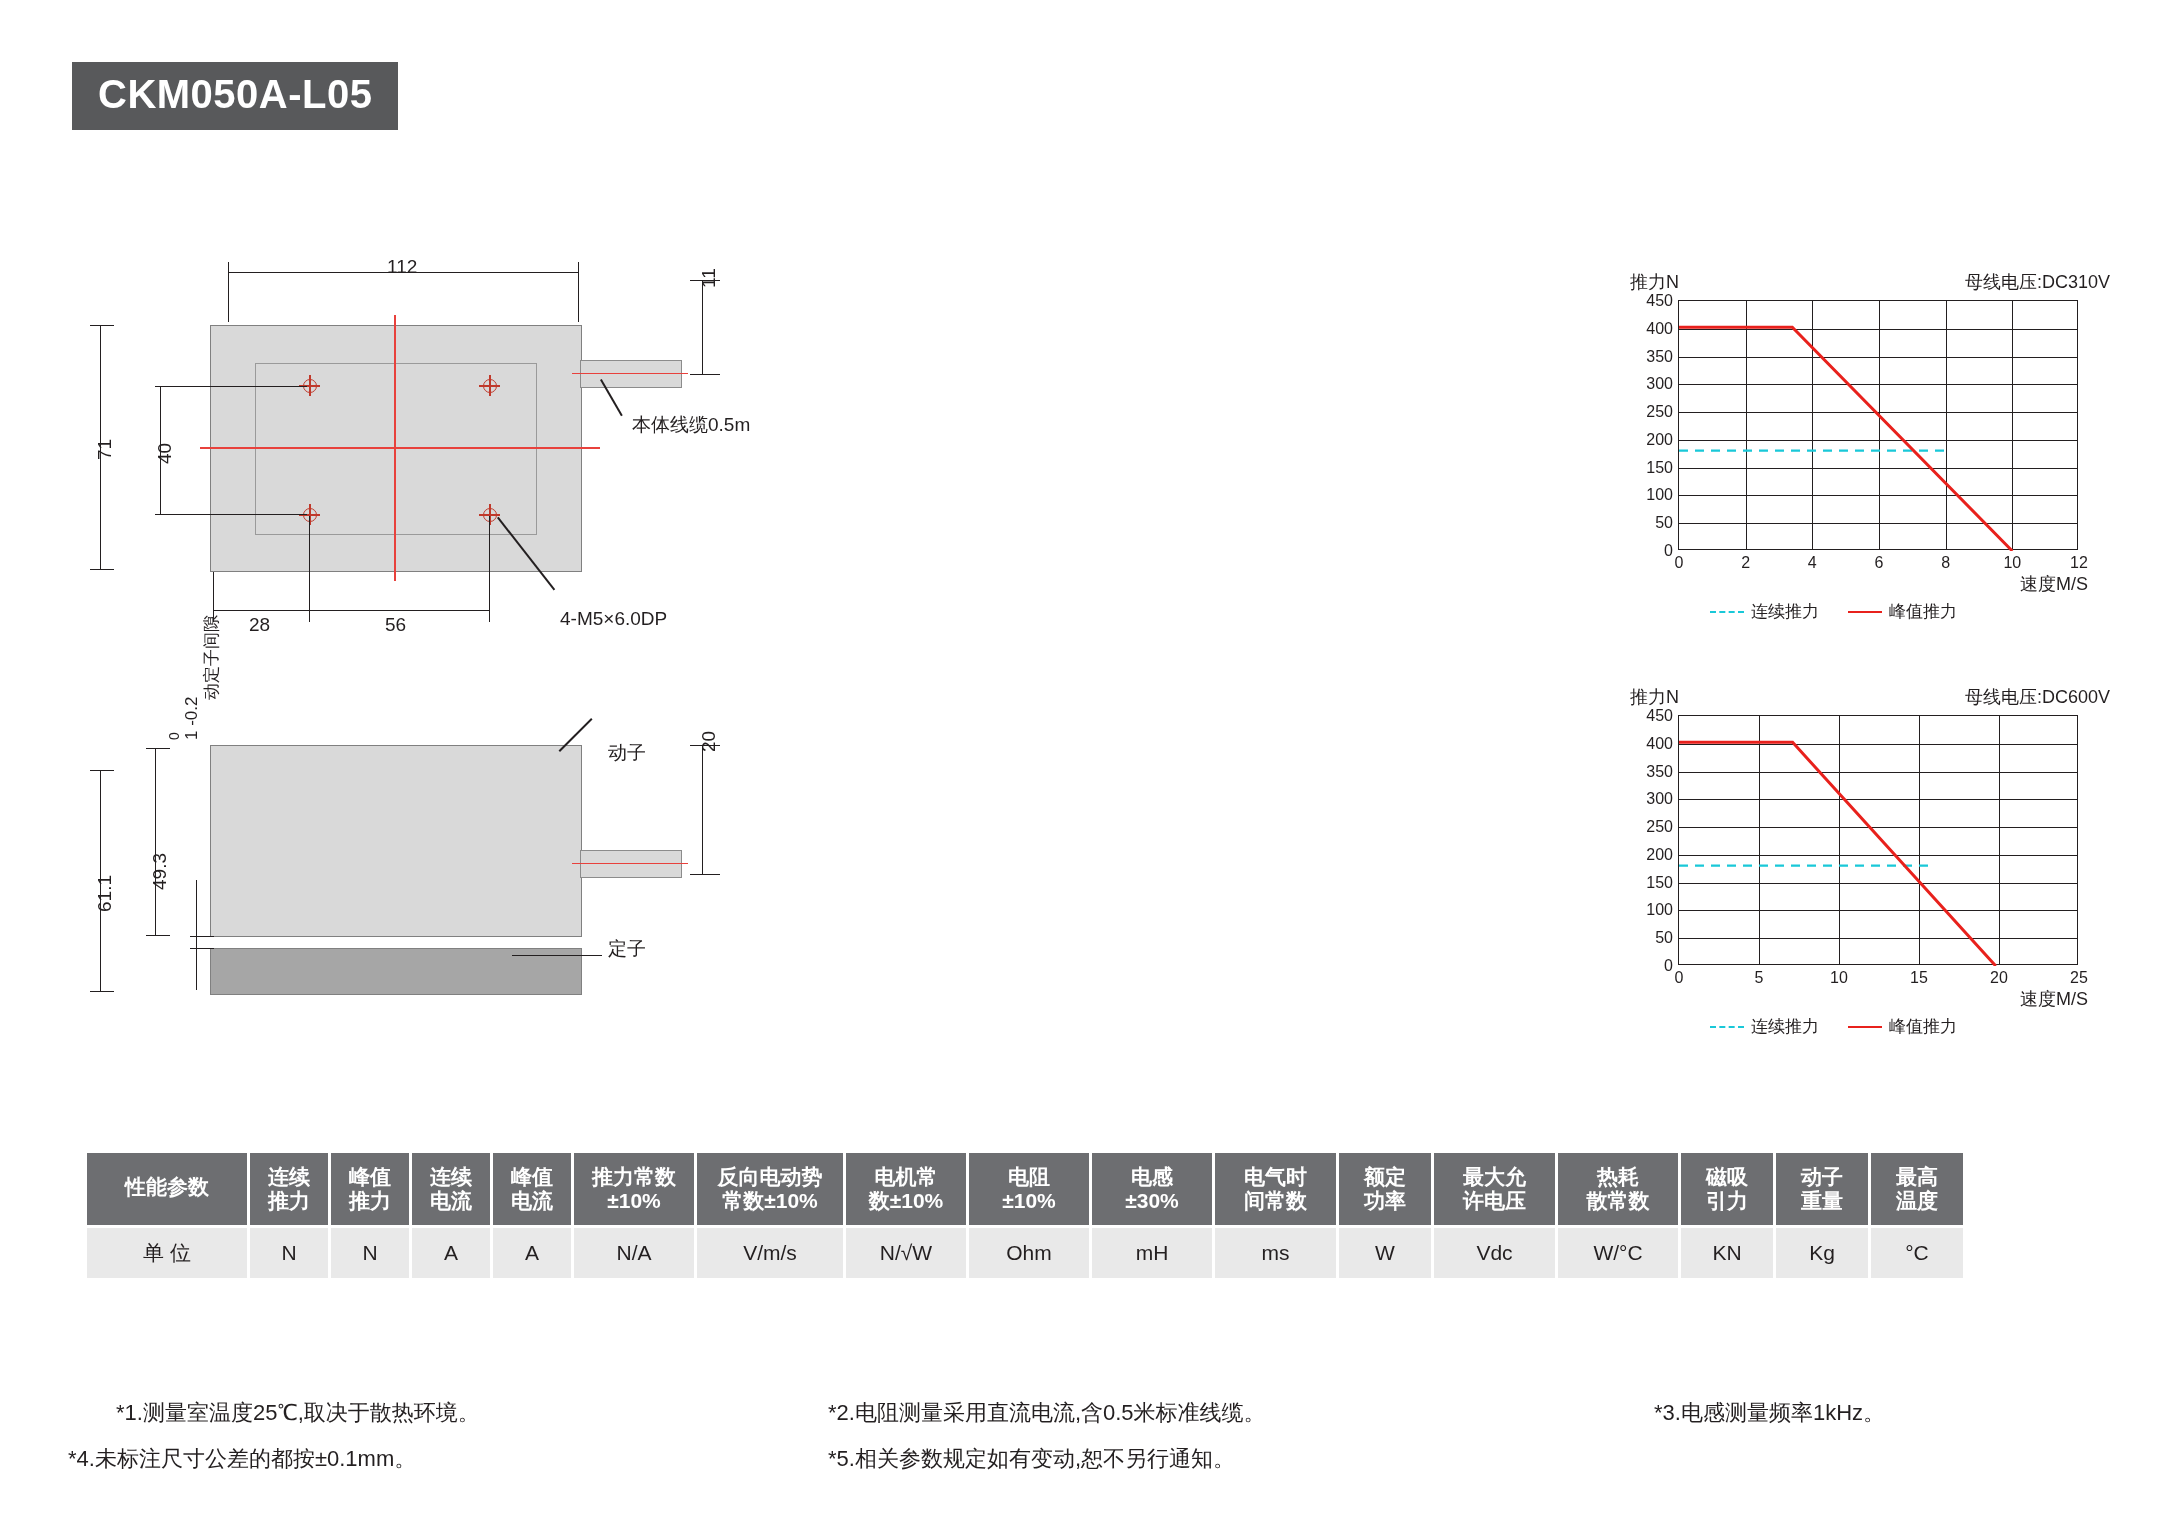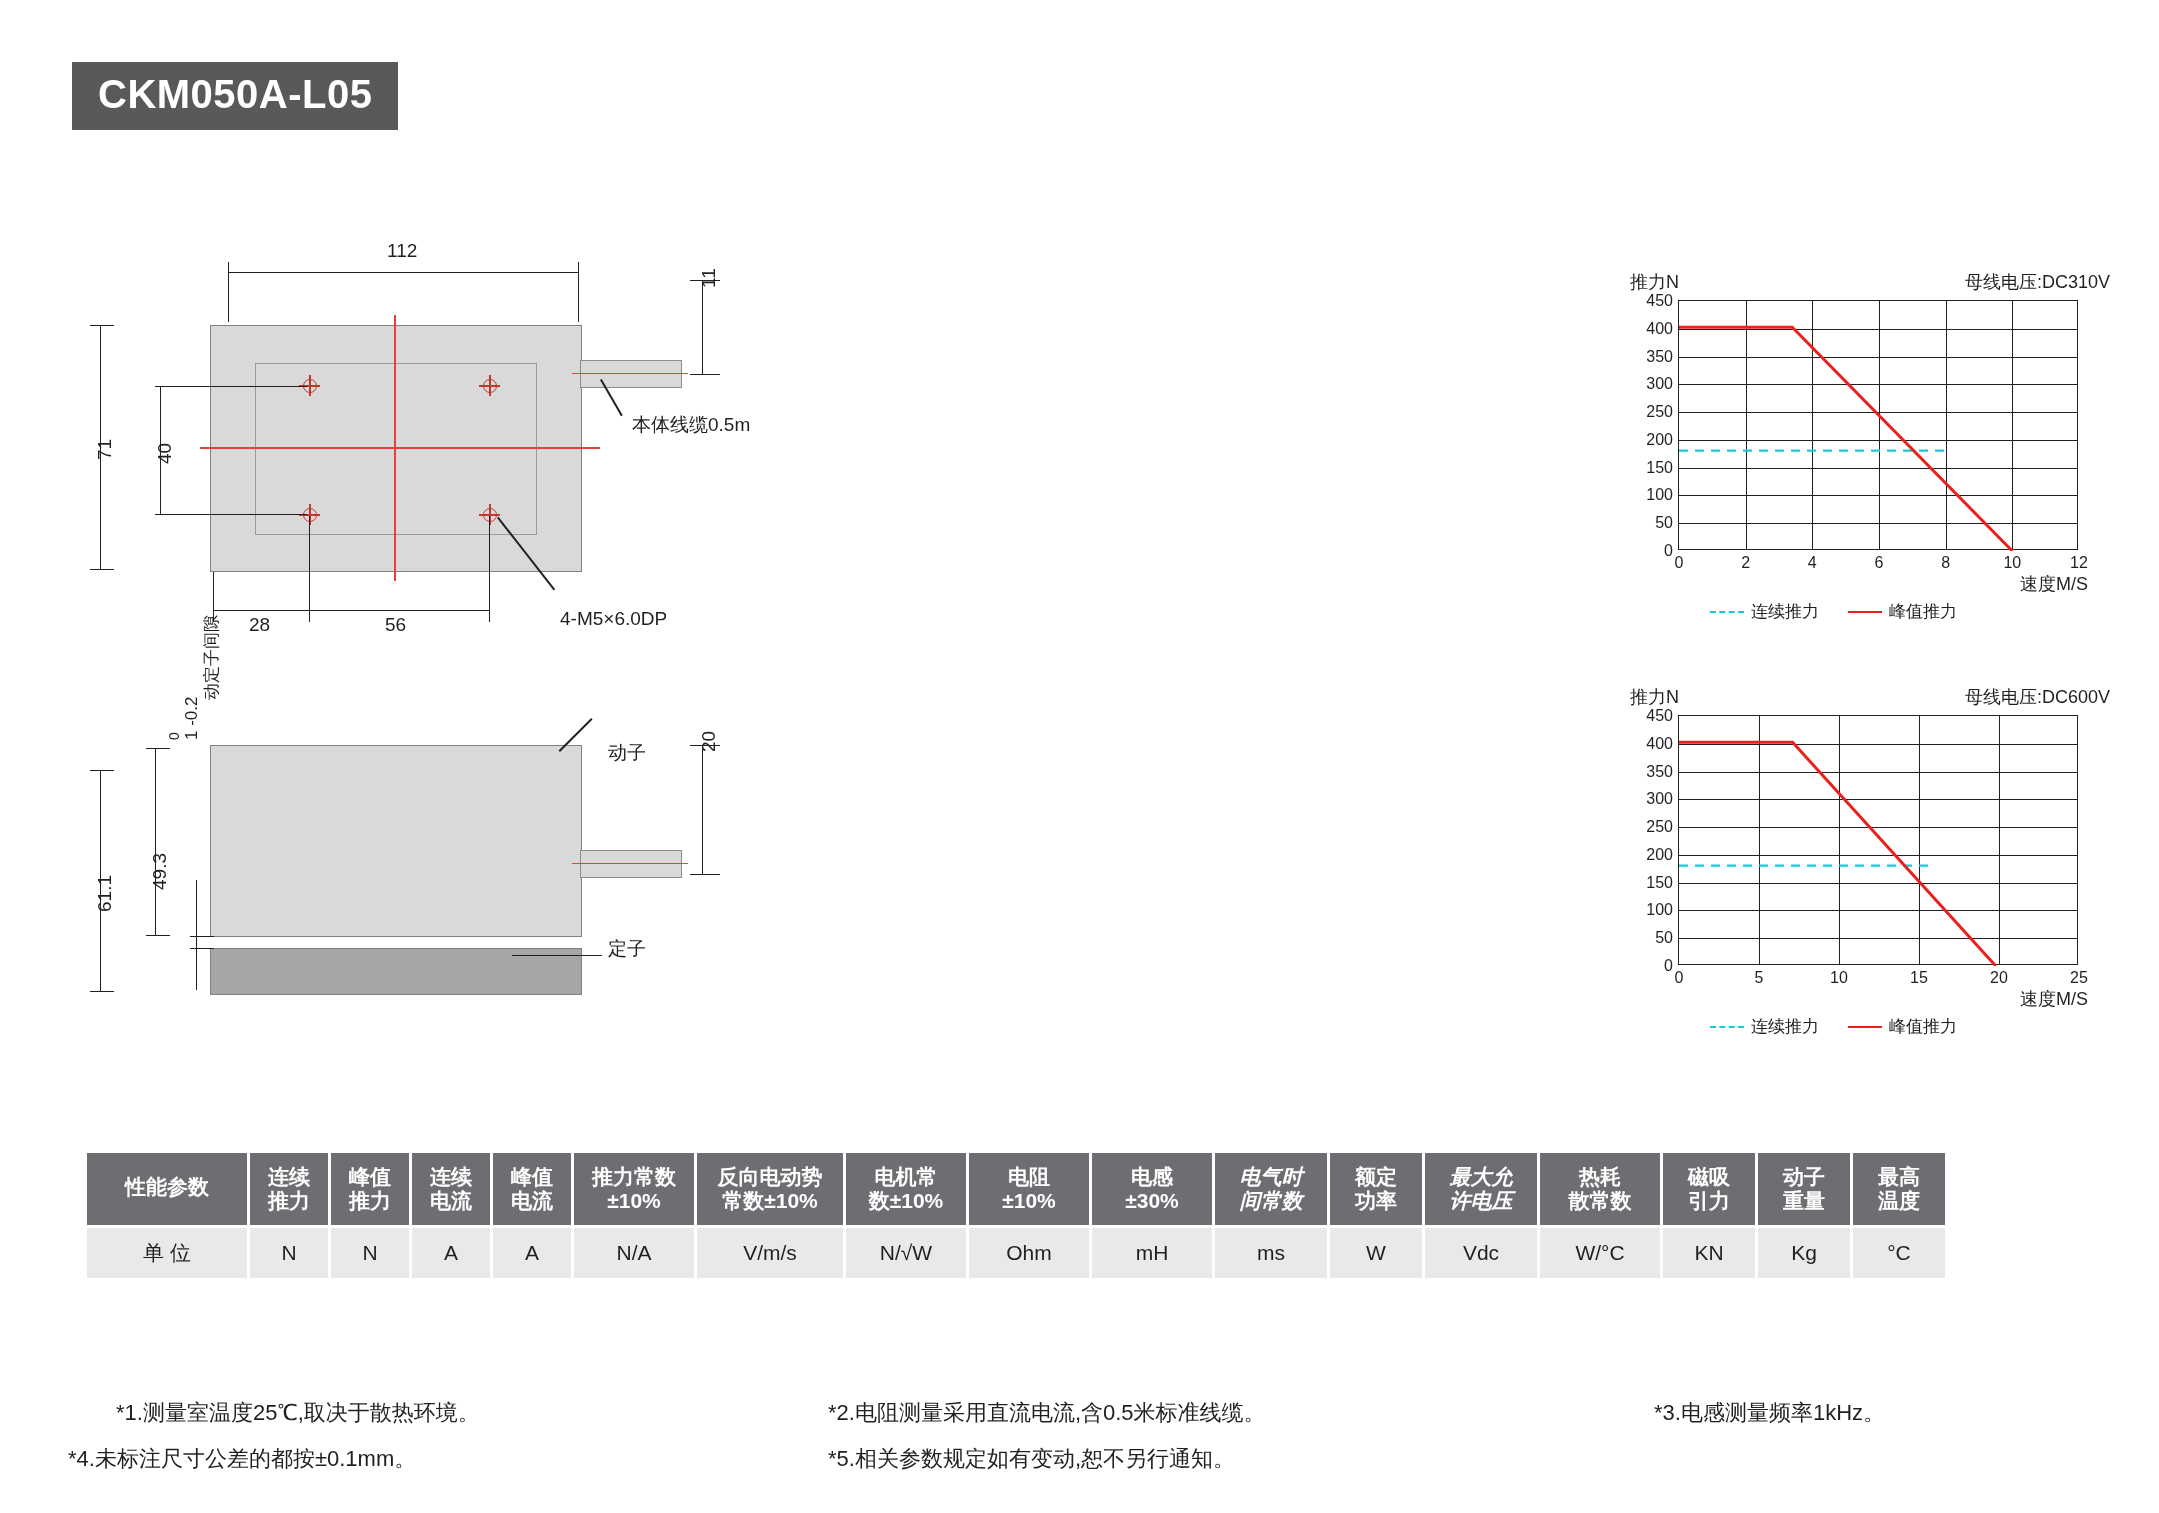--- a/index.html
+++ b/index.html
@@ -212,21 +212,21 @@
     font-size: 21px;
   }
   .spec-table tbody tr.data-row td {
     background: #e3e3e3;
   }
   .col-name { width: 160px; font-family: Liberation Mono, monospace; }
   .col-n    { width: 78px; }
   .col-w    { width: 92px; margin-left: 20px; }
   .col-m    { width: 120px; }
   .col-l    { width: 146px; }
-  .col-xl   { width: 112px; font-style: italic; }
+  .col-xl   { width: 121px; }
 
   
   .notes {
     position: absolute;
     font-size: 22px;
     color: #231f20;
     white-space: nowrap;
   }
 </style>
 </head>
@@ -248,21 +248,21 @@
   <div class="redline" style="left:394px; top:315px; width:1.6px; height:266px;"></div>
 
   <div class="hole" style="left:303px; top:379px;"></div>
   <div class="hole" style="left:483px; top:379px;"></div>
   <div class="hole" style="left:303px; top:508px;"></div>
   <div class="hole" style="left:483px; top:508px;"></div>
 
   <div class="blackline" style="left:228px; top:272px; width:350px; height:1.2px;"></div>
   <div class="blackline" style="left:228px; top:262px; width:1.2px; height:60px;"></div>
   <div class="blackline" style="left:578px; top:262px; width:1.2px; height:60px;"></div>
-  <div class="dim-text" style="left:387px; top:240px;">112</div>
+  <div class="dim-text" style="left:387px; top:256px;">112</div>
 
   <div class="blackline" style="left:702px; top:280px; width:1.2px; height:95px;"></div>
   <div class="blackline" style="left:690px; top:280px; width:30px; height:1.2px;"></div>
   <div class="blackline" style="left:690px; top:374px; width:30px; height:1.2px;"></div>
   <div class="dim-text vert" style="left:698px; top:288px;">11</div>
 
   <div class="blackline" style="left:100px; top:325px; width:1.2px; height:245px;"></div>
   <div class="blackline" style="left:90px; top:325px; width:24px; height:1.2px;"></div>
   <div class="blackline" style="left:90px; top:569px; width:24px; height:1.2px;"></div>
   <div class="dim-text vert" style="left:94px; top:460px;">71</div>

